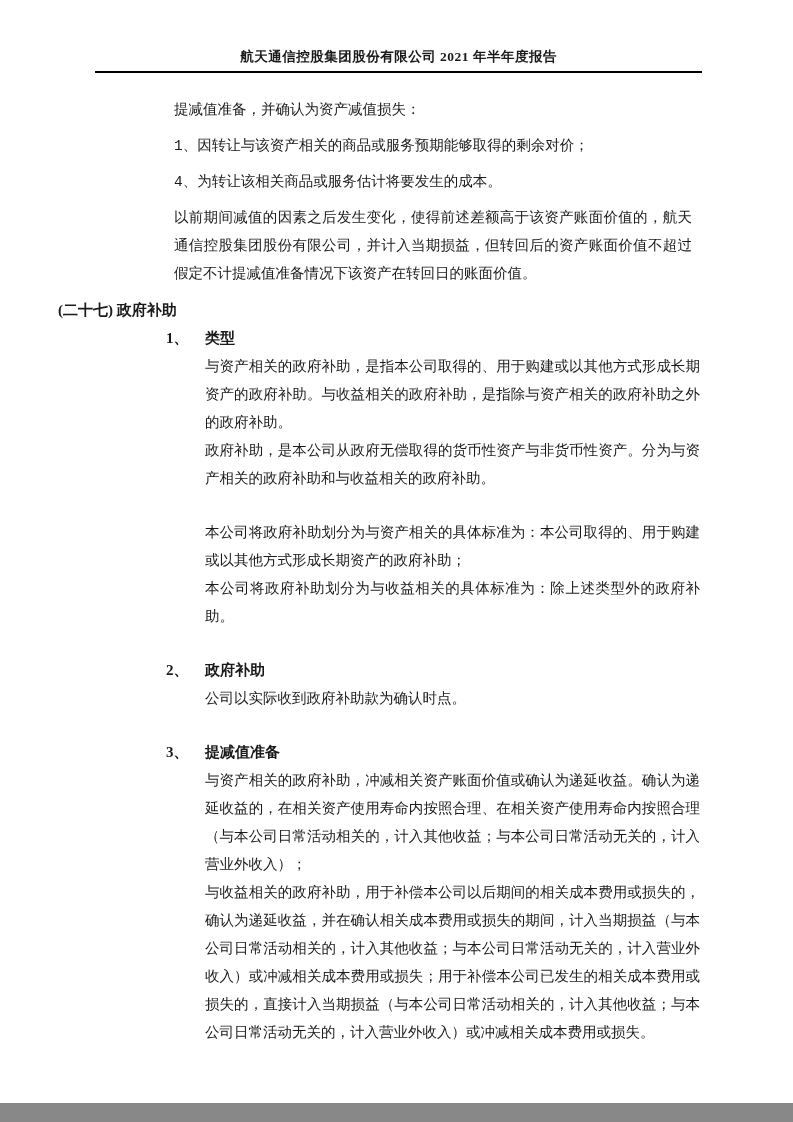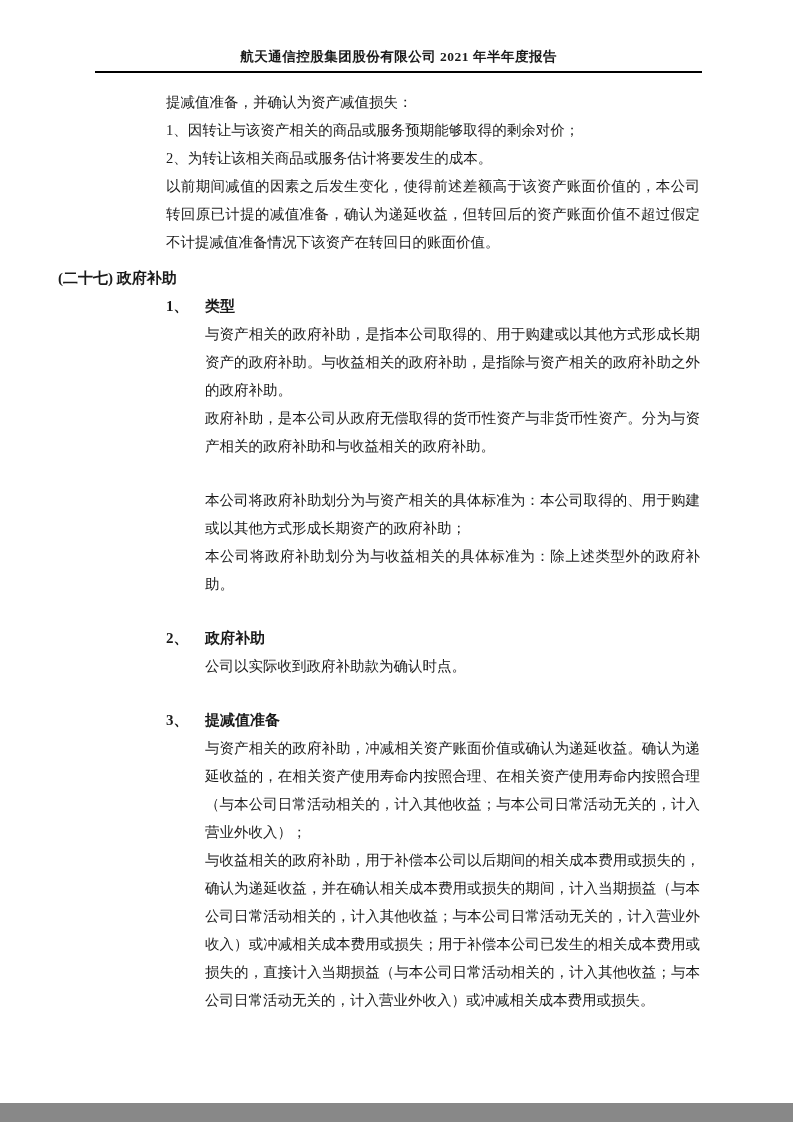--- a/index.html
+++ b/index.html
@@ -43,21 +43,21 @@
     width: 793px;
     font-size: 14.5px;
     line-height: 28px;
   }
   .intro {
     margin-left: 166px;
     width: 534px;
     text-align: justify;
     text-justify: inter-ideograph;
   }
-  .intro p { margin: 0; }
+  .intro p { margin: 8px; font-family: Liberation Mono, monospace; }
   .section-heading {
     margin: 8px 0 0 58px;
     font-size: 15px;
     font-weight: bold;
     line-height: 28px;
   }
   .item {
     margin-left: 166px;
     width: 536px;
   }
@@ -94,22 +94,22 @@
 <div class="page">
 
   <div class="doc-header">航天通信控股集团股份有限公司 2021 年半年度报告</div>
   <div class="header-rule"></div>
 
   <div class="content">
 
     <div class="intro">
       <p>提减值准备，并确认为资产减值损失：</p>
       <p>1、因转让与该资产相关的商品或服务预期能够取得的剩余对价；</p>
-      <p>2、为转让该相关商品或服务估计将要发生的成本。</p>
-      <p>以前期间减值的因素之后发生变化，使得前述差额高于该资产账面价值的，本公司转回原已计提的减值准备，确认为递延收益，但转回后的资产账面价值不超过假定不计提减值准备情况下该资产在转回日的账面价值。</p>
+      <p>4、为转让该相关商品或服务估计将要发生的成本。</p>
+      <p>以前期间减值的因素之后发生变化，使得前述差额高于该资产账面价值的，航天通信控股集团股份有限公司，并计入当期损益，但转回后的资产账面价值不超过假定不计提减值准备情况下该资产在转回日的账面价值。</p>
     </div>
 
     <div class="section-heading">(二十七) 政府补助</div>
 
     <div class="item">
       <div class="item-heading">
         <span class="num">1、</span>
         <span>类型</span>
       </div>
       <div class="item-body">

